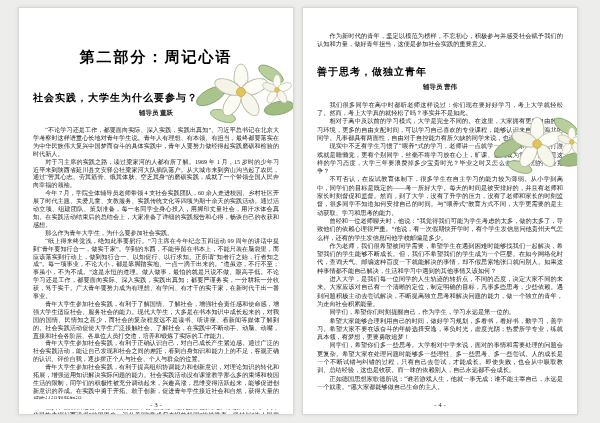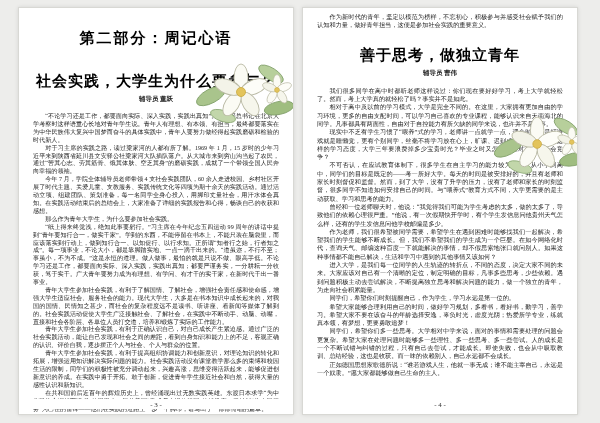--- a/index.html
+++ b/index.html
@@ -11,30 +11,30 @@
   }
   .spread{position:relative;width:600px;height:423px;}
   .page{
     position:absolute;top:7px;height:408px;width:276px;
     background:#ffffff;border:1px solid #d8d8d4;
     box-shadow:0 0 4px rgba(0,0,0,.10);
     overflow:hidden;box-sizing:border-box;
   }
   .page-left{left:18px;}
   .page-right{left:302px;}
-  .page-inner{position:relative;width:100%;height:100%;padding:1px 14px 16px;box-sizing:border-box;}
+  .page-inner{position:relative;width:100%;height:100%;padding:20px 14px 16px;box-sizing:border-box;}
 
   .doc-title{
     text-align:center;font-weight:bold;font-size:15px;letter-spacing:2px;
     margin:20px 0 24px;color:#000;
     font-family:"Liberation Sans","DejaVu Sans",sans-serif;
   }
   .date-line{font-size:7.5px;font-weight:bold;margin:0 0 8px 4px;letter-spacing:1px;}
   .article-heading{
-    text-align:center;font-weight:bold;font-size:15px;margin:2px 0 4px;color:#000;
+    font-weight:bold;font-size:10px;margin:2px 0 4px;color:#000;
     font-family:Liberation Mono, monospace;letter-spacing:1px;
   }
   .byline{text-align:center;font-size:6.5px;font-weight:bold;margin:0 0 9px;}
 
   .lead-para{
     font-size:6.2px;line-height:8.4px;text-align:justify;text-indent:2em;
     margin:4px 0 16px;color:#222;
   }
   .body-text p.para{
     font-size:6.1px;line-height:7.9px;text-align:justify;text-indent:2em;

